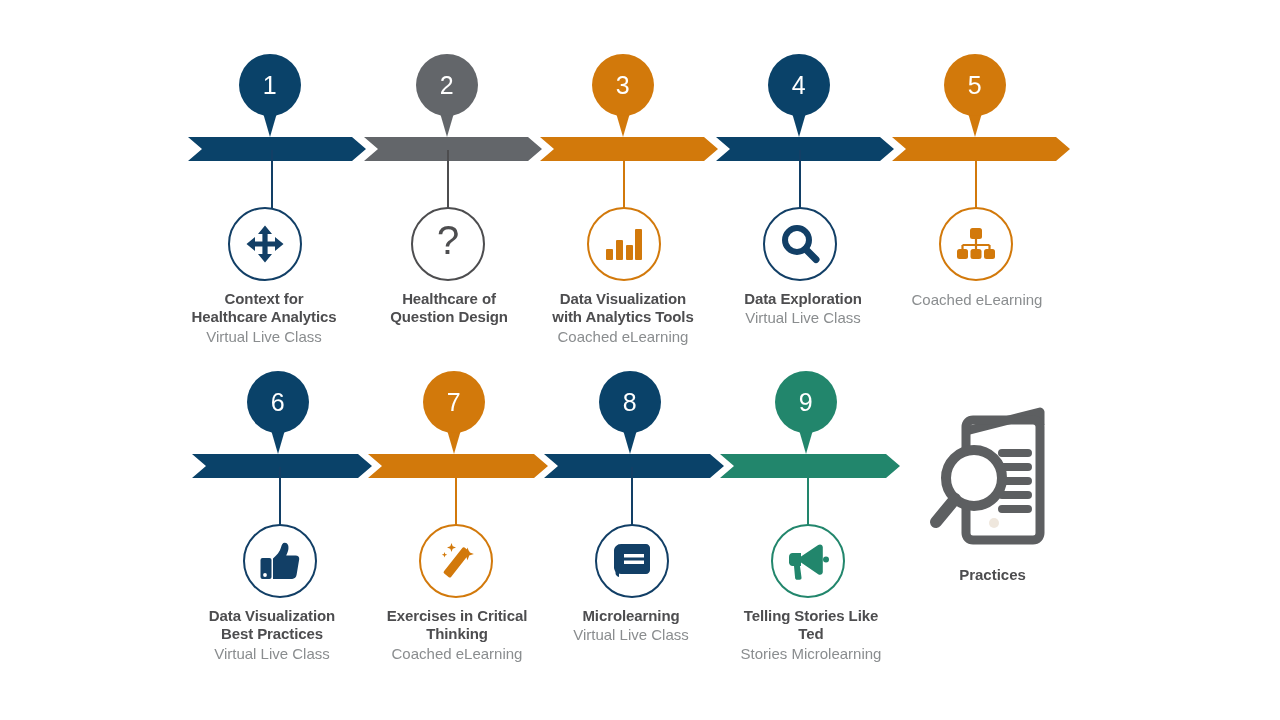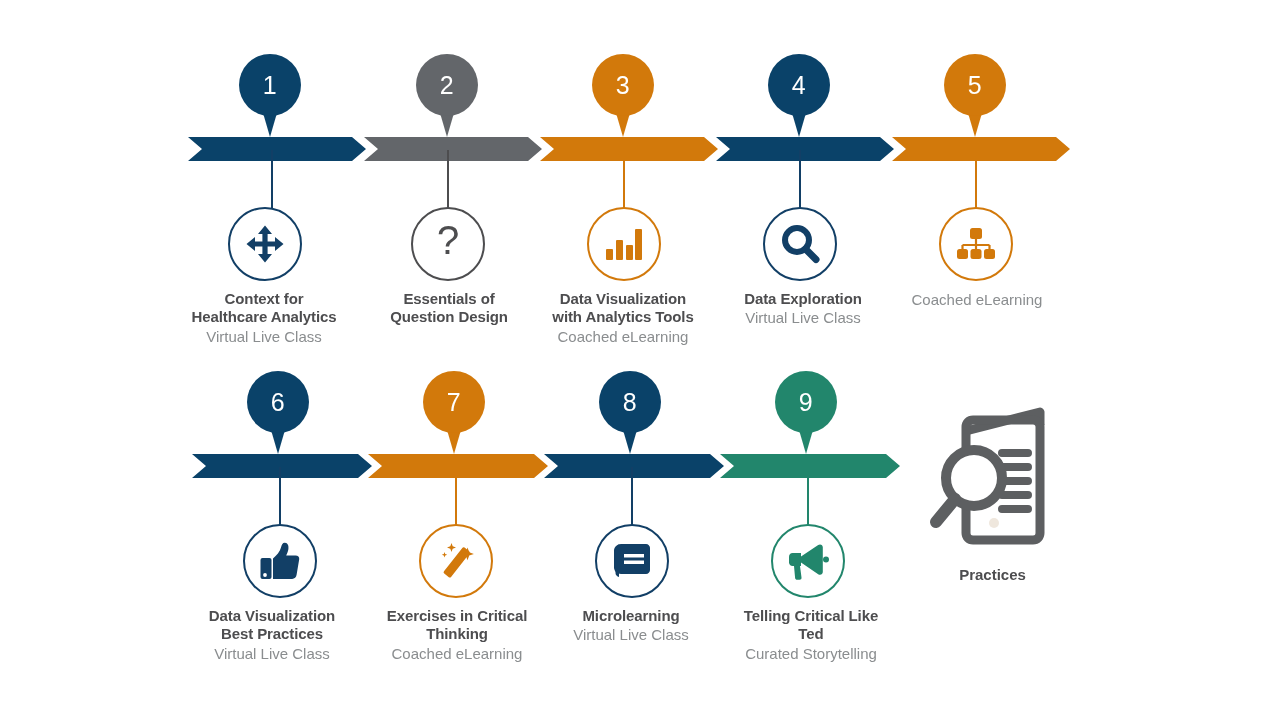--- a/index.html
+++ b/index.html
@@ -119,21 +119,21 @@
         <div class="tail"></div>
         <div class="ball" style="background: rgb(99, 102, 106);"></div>
         <div class="num">2</div>
       </div>
       <div class="iconring" style="left: 411px; border-color: rgb(77, 77, 79);">
         <svg width="40" height="40" viewBox="0 0 40 40">
         <text x="20" y="30" text-anchor="middle" font-family="Liberation Sans, sans-serif" font-size="40" fill="#4d4d4f">?</text>
       </svg>
       </div>
       <div class="cap" style="left: 338px; width: 222px;">
-        <div class="title">Essentials of
+        <div class="title">Healthcare of
 Question Design</div>
       </div>
       <div class="chev" style="left: 540px; width: 178px;">
         <div class="shape" style="background: rgb(210, 121, 11);"></div>
       </div>
       <div class="dot" style="left: 618px; top: 137px; position: absolute; margin-top: 6px; background: rgb(242, 239, 233);"></div>
       <div class="conn" style="left: 623px; height: 58px; background: rgb(210, 121, 11);"></div>
       <div class="pin" style="left: 592px; color: rgb(210, 121, 11);">
         <div class="tail"></div>
         <div class="ball" style="background: rgb(210, 121, 11);"></div>
@@ -277,23 +277,23 @@
       </div>
       <div class="iconring" style="left: 771px; border-color: rgb(34, 134, 108);">
         <svg width="42" height="38" viewBox="0 0 42 38" fill="#22866c">
         <path d="M33 2.5 C34.6 2.5 35.8 3.7 35.8 5.3 V30 C35.8 31.6 34.6 32.8 33 32.8 C32.3 32.8 31.7 32.6 31.2 32.2 L14 20.5 V14.5 L31.2 3.1 C31.7 2.7 32.3 2.5 33 2.5 Z"></path>
         <path d="M5.5 11 H14 V24 H5.5 C3.5 24 2 22.4 2 20.5 V14.5 C2 12.6 3.5 11 5.5 11 Z"></path>
         <path d="M7 24 H13 L14.5 35.5 C14.7 36.8 13.8 37.8 12.6 37.8 H10.2 C9.1 37.8 8.2 37 8.1 35.9 Z"></path>
         <circle cx="39" cy="17.5" r="3"></circle>
       </svg>
       </div>
       <div class="cap" style="left: 700px; width: 222px;">
-        <div class="title">Telling Critical Like
+        <div class="title">Telling Stories Like
 Ted</div>
-        <div class="sub">Curated Storytelling</div>
+        <div class="sub">Stories Microlearning</div>
       </div>
     </div>
 
   <div id="assessment">
     <div id="assessment-icon"><svg width="130" height="145" viewBox="0 0 130 145" fill="none" stroke="#5d5f61">
         <path d="M38 26 L112 7 L112 20" stroke-width="9" stroke-linejoin="round" fill="none"></path>
         <path d="M38 30 V128 C38 132 41 135 45 135 H105 C109 135 112 132 112 128 V22 C112 18 109 15 105 15 H45 C41 15 38 18 38 22 Z" stroke-width="9" stroke-linejoin="round"></path>
         <path d="M74 48 H100 M74 62 H100 M74 76 H100 M74 90 H100 M74 104 H100" stroke-width="8" stroke-linecap="round"></path>
         <circle cx="46" cy="73" r="28" stroke-width="10" fill="#ffffff"></circle>
         <path d="M27 94 L8 117" stroke-width="12" stroke-linecap="round"></path>

